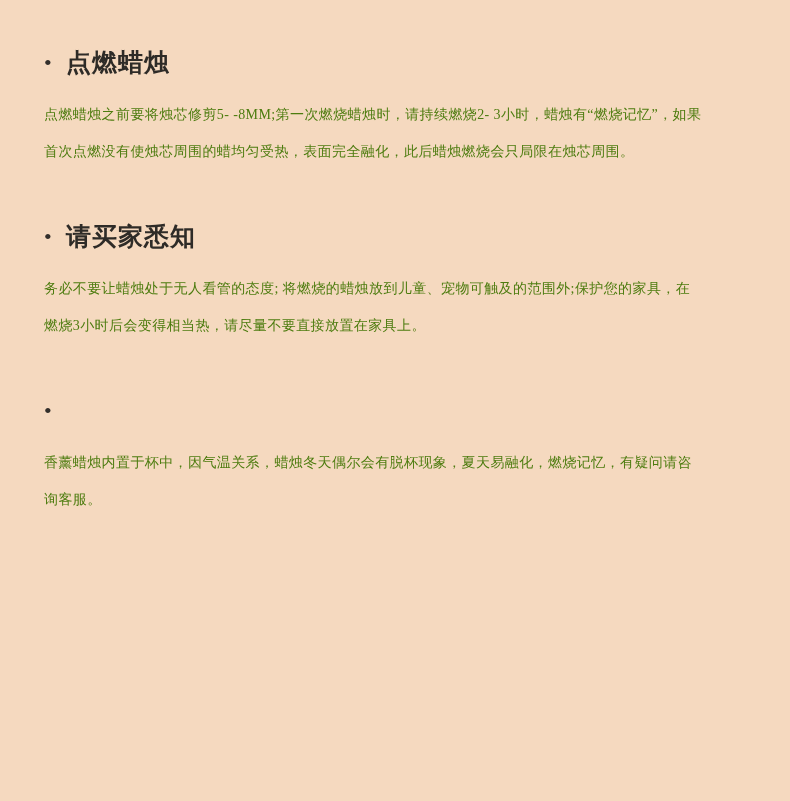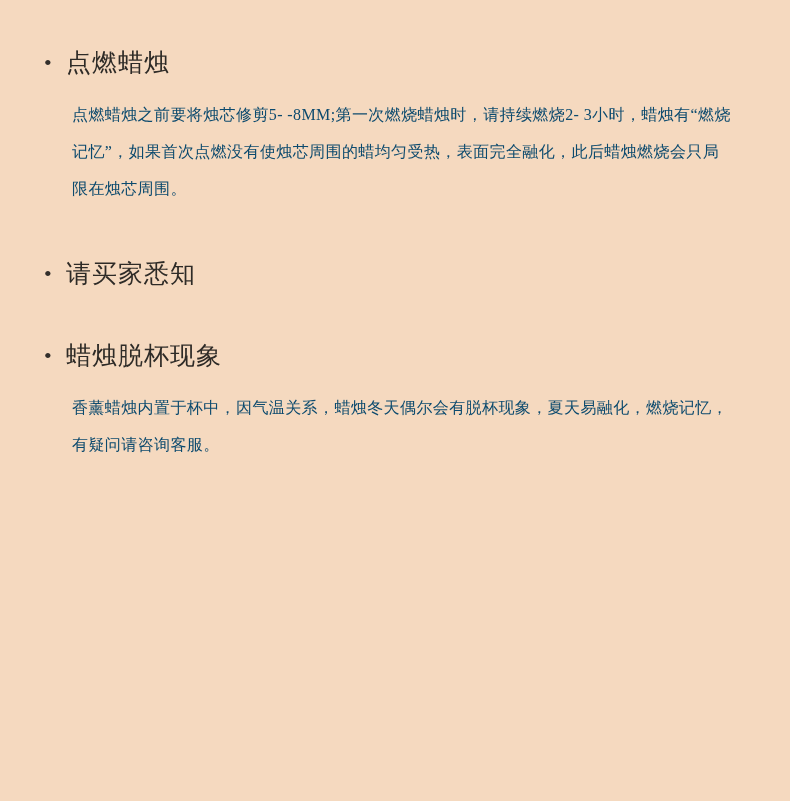--- a/index.html
+++ b/index.html
@@ -36,32 +36,31 @@
     width: 22px;
     flex: 0 0 22px;
     font-size: 22px;
     line-height: 30px;
     text-align: left;
     color: #332f2b;
   }
   .heading {
     font-size: 25px;
     line-height: 30px;
-    font-weight: normal;
+    font-weight: bold;
     letter-spacing: 1px;
     color: #2e2b27;
     font-family: "Liberation Serif", "DejaVu Serif", serif;
     text-align: right;
   }
   .body-text {
-    margin-left: 28px;
-    font-size: 16px;
+    font-size: 14px;
     line-height: 37px;
     letter-spacing: 0.4px;
-    color: #0c4a6e;
+    color: #4d7c0f;
     max-width: 660px;
     text-align: left;
     white-space: pre-line;
   }
   .s1 { margin-top: 6px; }
   .s2 { margin-top: 50px; }
   .s3 { margin-top: 50px; }
 </style>
 </head>
 <body>
@@ -74,23 +73,23 @@
       <span class="heading">点燃蜡烛</span>
     </div>
     <div class="body-text">点燃蜡烛之前要将烛芯修剪5- -8MM;第一次燃烧蜡烛时，请持续燃烧2- 3小时，蜡烛有“燃烧记忆”，如果首次点燃没有使烛芯周围的蜡均匀受热，表面完全融化，此后蜡烛燃烧会只局限在烛芯周围。</div>
   </div>
 
   <div class="section s2">
     <div class="heading-row">
       <span class="bullet">•</span>
       <span class="heading">请买家悉知</span>
     </div>
+    <div class="body-text">务必不要让蜡烛处于无人看管的态度; 将燃烧的蜡烛放到儿童、宠物可触及的范围外;保护您的家具，在燃烧3小时后会变得相当热，请尽量不要直接放置在家具上。</div>
   </div>
 
   <div class="section s3">
     <div class="heading-row">
       <span class="bullet">•</span>
-      <span class="heading">蜡烛脱杯现象</span>
     </div>
     <div class="body-text">香薰蜡烛内置于杯中，因气温关系，蜡烛冬天偶尔会有脱杯现象，夏天易融化，燃烧记忆，有疑问请咨询客服。</div>
   </div>
 
 </div>
 
 </body></html>

